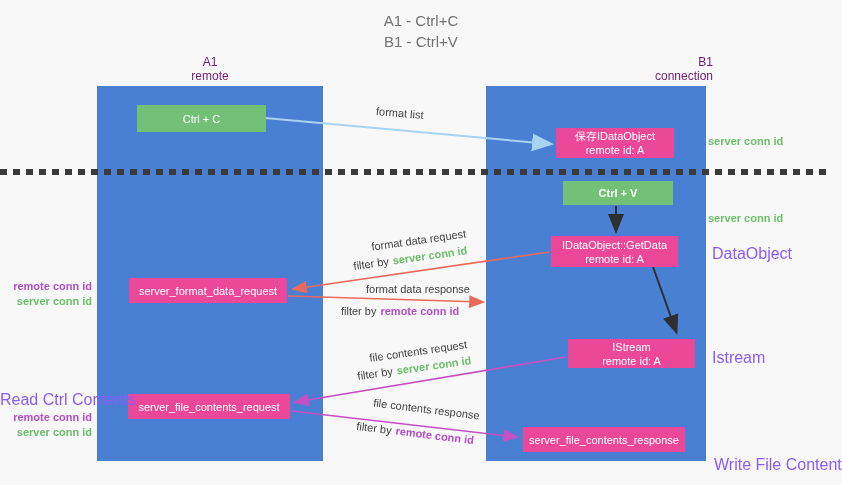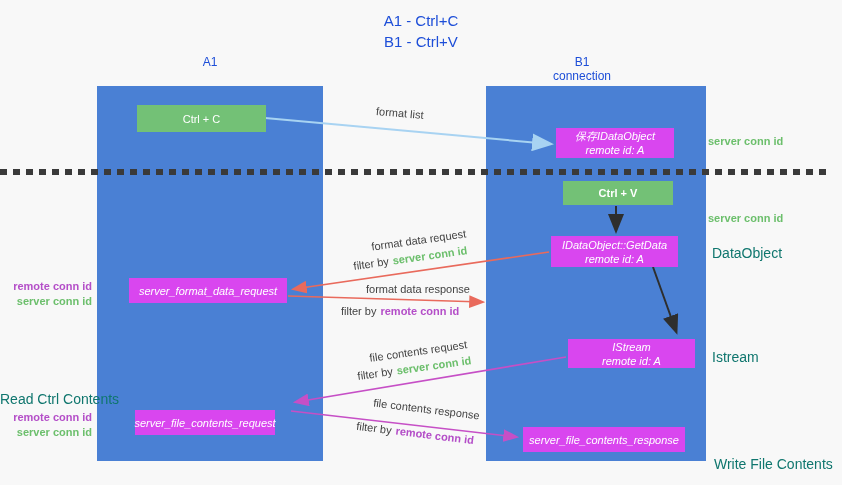--- a/index.html
+++ b/index.html
@@ -10,69 +10,70 @@
   .canvas{
     position:relative;
     width:842px;height:485px;
     background:#f8f8f8;
     overflow:hidden;
   }
   .abs{position:absolute;}
   .title{
     left:0;top:10px;width:100%;
     text-align:center;
-    font-size:15px;line-height:21px;color:#1d4ed8;
+    font-size:15px;line-height:21px;color:#737373;
   }
   .lane-header{
     top:55px;text-align:center;
-    font-size:12px;line-height:14px;color:#1d4ed8;
+    font-size:12px;line-height:14px;color:#701a75;
   }
   .lane{
     top:86px;height:375px;
     background:#4a80d4;
   }
   .lane-left{left:97px;width:226px;}
   .lane-right{left:486px;width:220px;}
   .dotted-line{
     left:0;top:169px;width:830px;height:6px;
     background:repeating-linear-gradient(to right,#3a3a3a 0 7px,transparent 7px 13px);
   }
   .node{
     display:flex;flex-direction:column;
     align-items:center;justify-content:center;
     color:#ffffff;font-size:11px;line-height:14px;
     text-align:center;
   }
   .node-green{background:#73c176;}
-  .node-orange{background:#d946ef;font-style:italic;}
+  .node-orange{background:#ec4899;}
   .edge-label{
     font-size:11px;color:#434343;white-space:nowrap;
   }
   .green-text{color:#6cbf6c;font-weight:bold;}
   .purple-text{color:#b44ec8;font-weight:bold;}
   .filter-suffix{margin-left:4px;}
-  .side-dark{font-size:14px;color:#0f766e;white-space:nowrap;}
+  .side-dark{font-size:16px;color:#8b5cf6;white-space:nowrap;}
   .side-small{font-size:11px;line-height:15px;white-space:nowrap;}
   .right-align{text-align:right;}
   svg.arrows{left:0;top:0;pointer-events:none;}
 </style>
 </head>
 <body>
 
 <div class="canvas">
 
   <div class="abs title">
     <div>A1 - Ctrl+C</div>
     <div>B1 - Ctrl+V</div>
   </div>
 
   <div class="abs lane-header" style="left:97px;width:226px;">
     <div>A1</div>
+    <div>remote</div>
   </div>
-  <div class="abs lane-header" style="left:472px;width:220px;">
+  <div class="abs lane-header" style="left:493px;width:220px;text-align:right;">
     <div>B1</div>
     <div>connection</div>
   </div>
 
   <div class="abs lane lane-left"></div>
   <div class="abs lane lane-right"></div>
 
   <div class="abs dotted-line"></div>
 
   <svg class="abs arrows" width="842" height="485">
@@ -120,21 +121,21 @@
   <div class="abs node node-orange" style="left:129px;top:278px;width:158px;height:25px;align-items:center;">
     <div>server_format_data_request</div>
   </div>
 
 
   <div class="abs node node-orange" style="left:568px;top:339px;width:127px;height:29px;">
     <div>IStream</div>
     <div>remote id: A</div>
   </div>
 
-  <div class="abs node node-orange" style="left:135px;top:394px;width:140px;height:25px;margin-top:16px;">
+  <div class="abs node node-orange" style="left:128px;top:394px;width:162px;height:25px;">
     <div>server_file_contents_request</div>
   </div>
 
   <div class="abs node node-orange" style="left:523px;top:427px;width:162px;height:25px;">
     <div>server_file_contents_response</div>
   </div>
 
   <div class="abs edge-label" style="left:376px;top:107px;transform:rotate(5deg);">format list</div>
 
   <div class="abs edge-label" style="left:371px;top:234px;transform:rotate(-8deg);">format data request</div>

